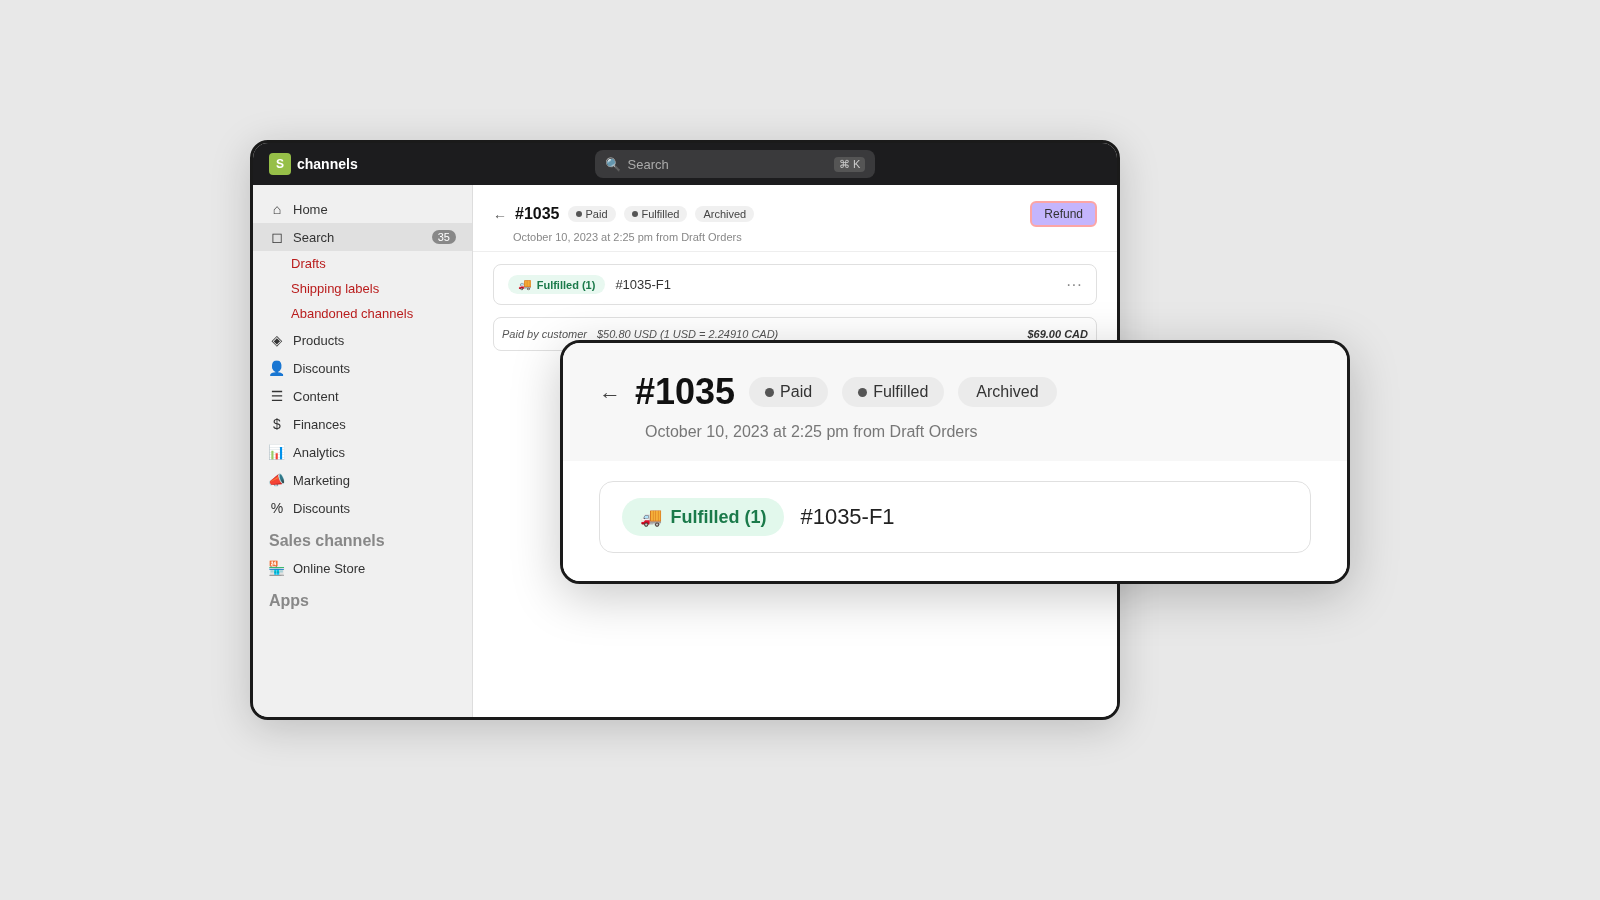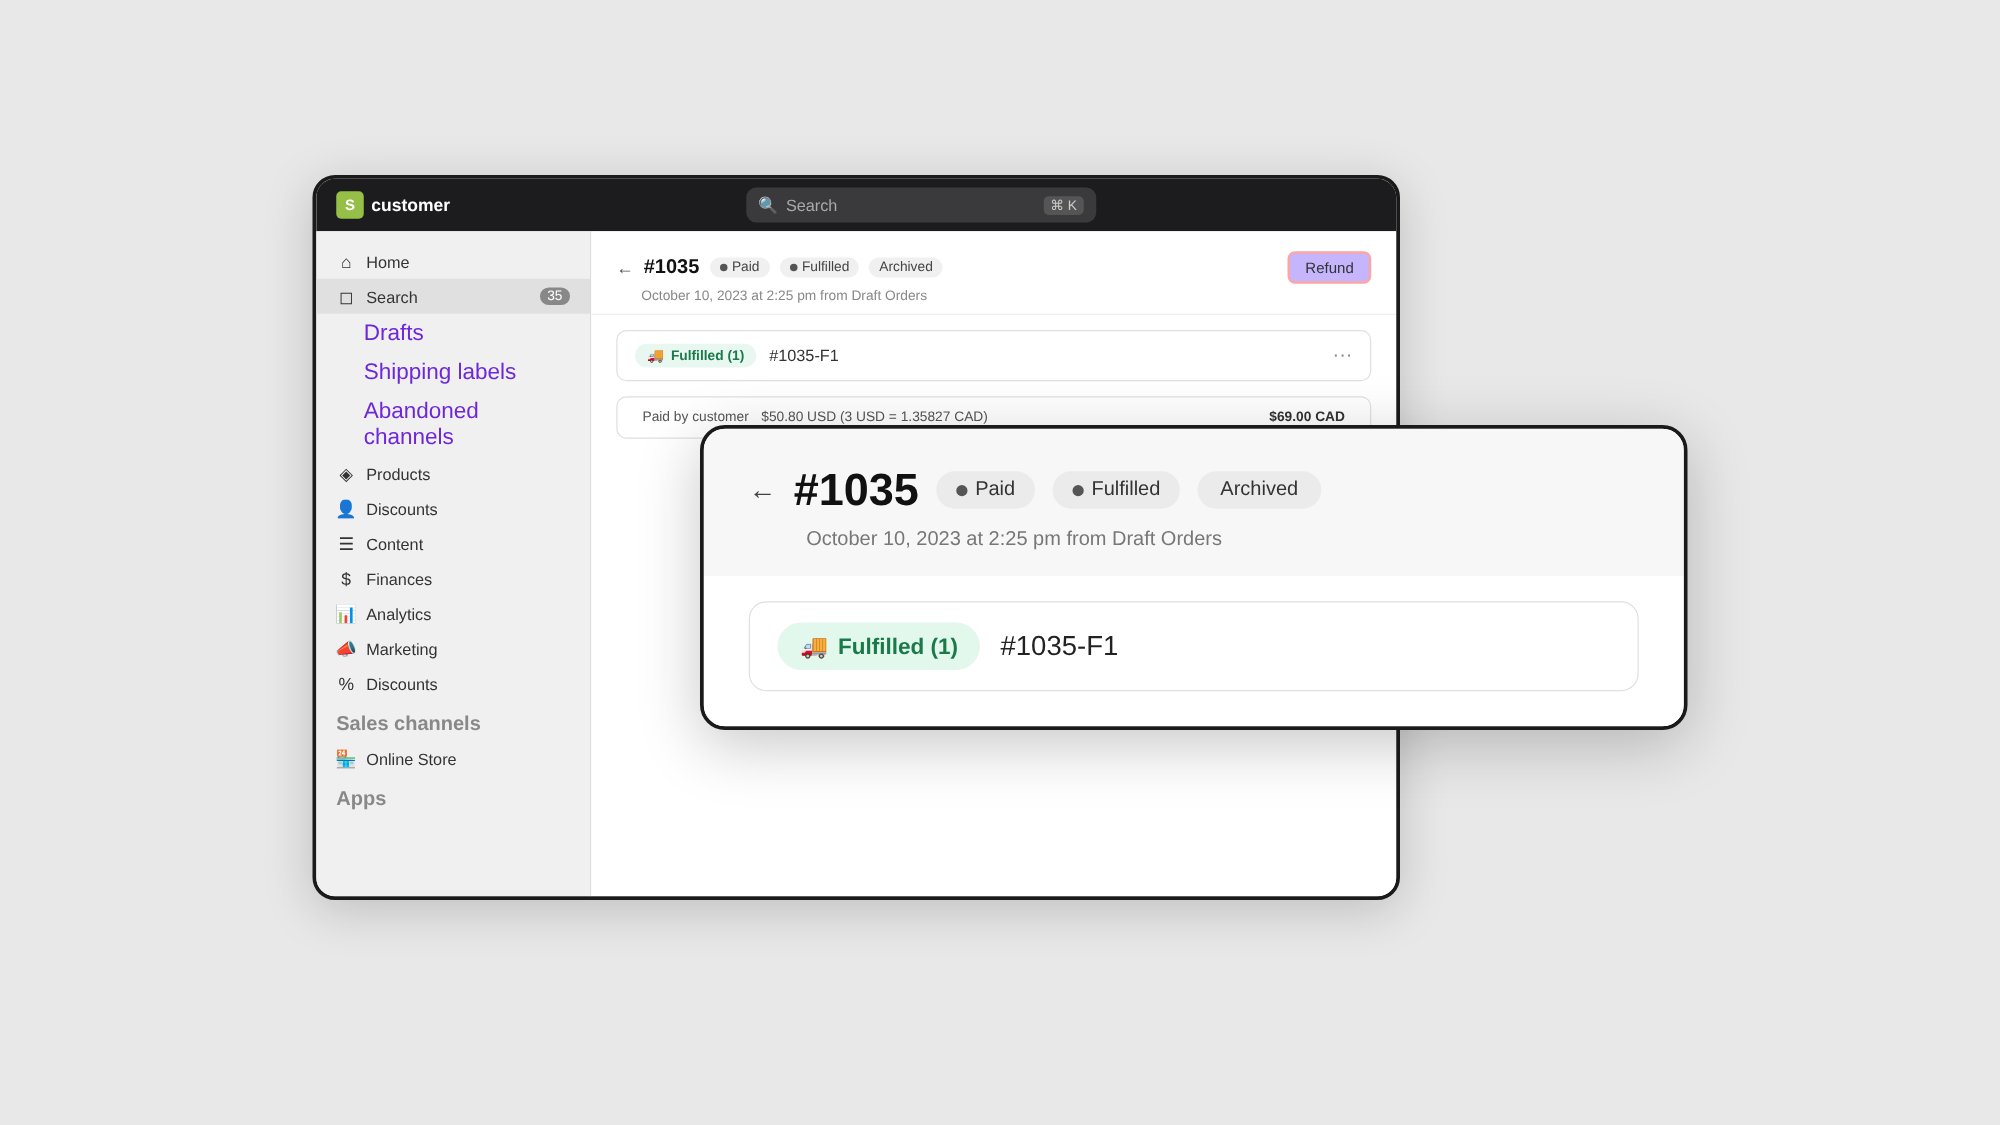--- a/index.html
+++ b/index.html
@@ -136,22 +136,22 @@
       background: #888;
       color: #fff;
       border-radius: 10px;
       padding: 1px 6px;
       font-size: 11px;
       text-align: right;
     }
 
     .sidebar-sub-item {
       padding: 5px 16px 5px 38px;
-      font-size: 18px;
-      color: #6d28d9;
+      font-size: 13px;
+      color: #b91c1c;
       cursor: pointer;
     }
 
     .sidebar-section-label {
       padding: 10px 16px 4px;
       font-size: 16px;
       color: #888;
       font-weight: 600;
       text-transform: none;
     }
@@ -256,26 +256,27 @@
       margin-left: auto;
       color: #888;
       font-size: 16px;
     }
 
     .payment-row-small {
       margin: 8px 20px;
       background: #fff;
       border: 1px solid #e0e0e0;
       border-radius: 8px;
-      padding: 10px 20px;
+      padding: 10px 8px;
       display: flex;
       align-items: center;
       font-size: 11px;
       color: #555;
       gap: 10px;
+      font-style: italic;
     }
 
     .payment-amount-small {
       margin-left: auto;
       font-size: 11px;
       font-weight: 600;
       color: #333;
       text-align: right;
     }
 
@@ -388,21 +389,21 @@
   </style>
 </head>
 <body>
 
 <div class="scene">
 
   <div class="browser-window">
     <div class="browser-titlebar">
       <div class="shopify-logo">
         <div class="shopify-logo-icon">S</div>
-        <span>customer</span>
+        <span>channels</span>
       </div>
       <div class="browser-search">
         <div class="search-bar">
           <span>🔍</span>
           <span>Search</span>
           <span class="keyboard-shortcut">⌘ K</span>
         </div>
       </div>
     </div>
 
@@ -488,21 +489,21 @@
           <span class="fulfilled-badge-small">
             <span>🚚</span>
             <span>Fulfilled (1)</span>
           </span>
           <span class="fulfilled-id-small">#1035-F1</span>
           <span class="more-btn-small">···</span>
         </div>
 
         <div class="payment-row-small">
           <span>Paid by customer</span>
-          <span>$50.80 USD (3 USD = 1.35827 CAD)</span>
+          <span>$50.80 USD (1 USD = 2.24910 CAD)</span>
           <span class="payment-amount-small">$69.00 CAD</span>
         </div>
       </div>
     </div>
   </div>
 
   <div class="foreground-card">
     <div class="fg-header">
       <div class="fg-title-row">
         <span class="fg-back-arrow">←</span>

